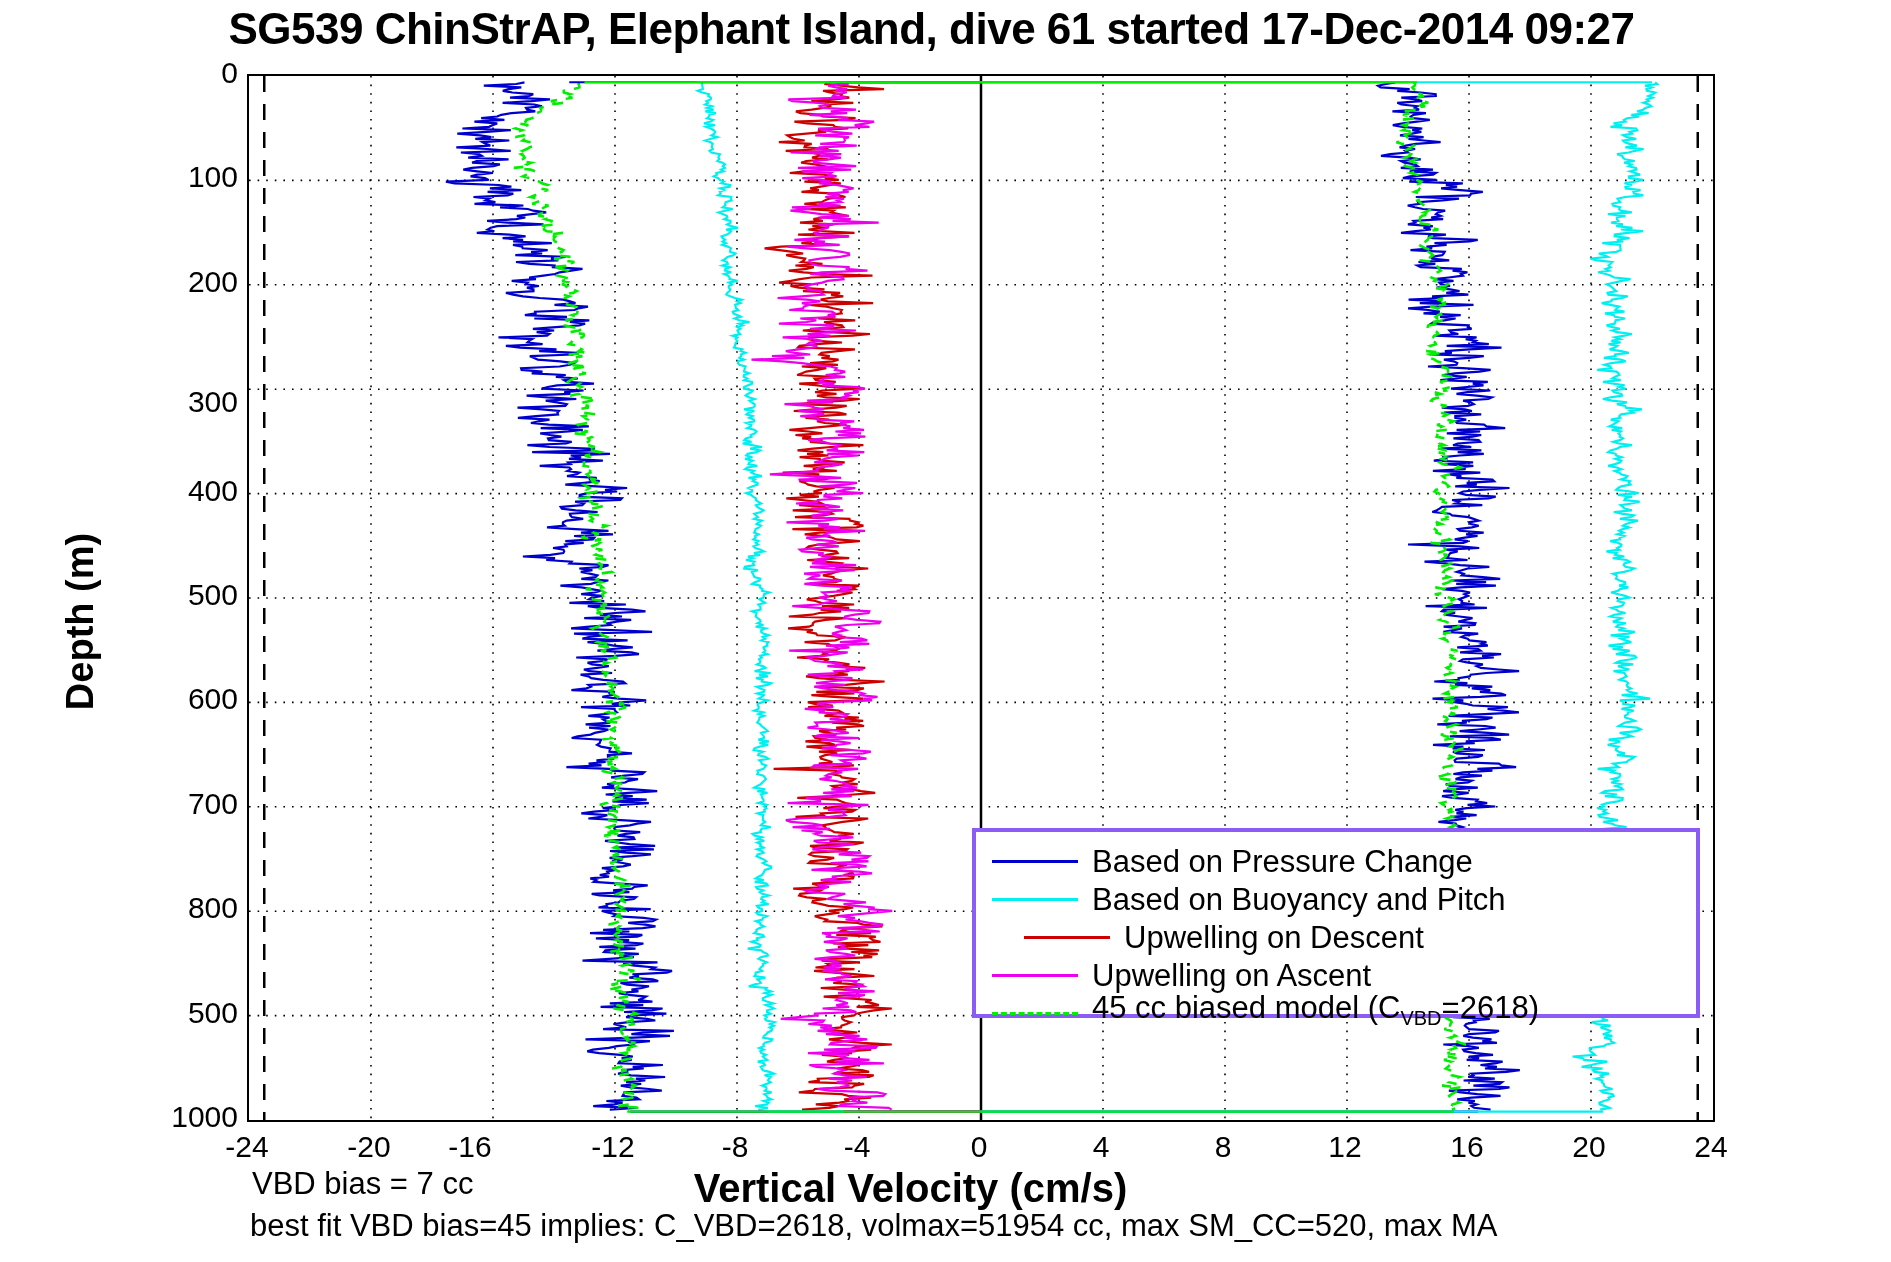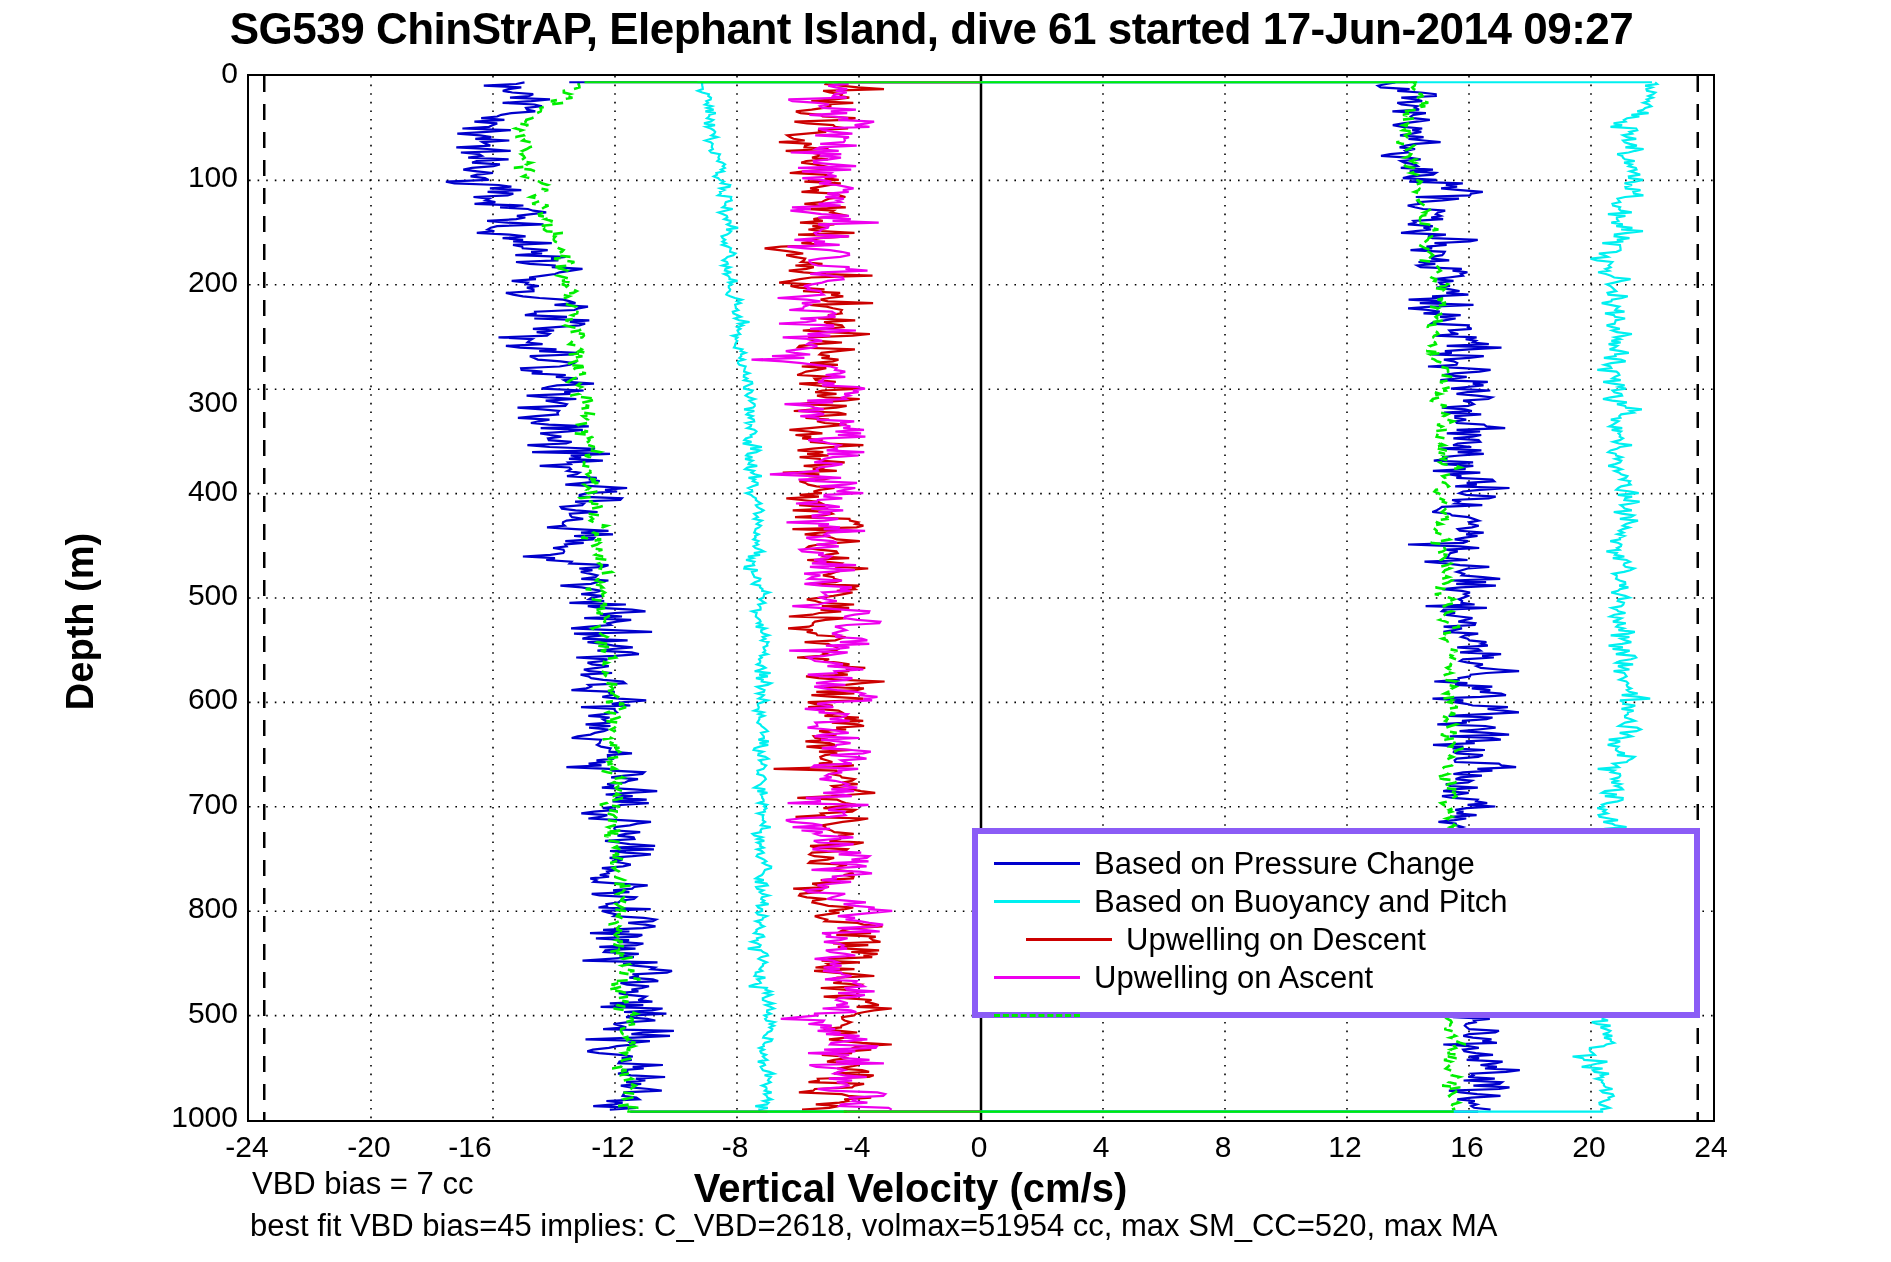--- a/index.html
+++ b/index.html
@@ -65,21 +65,21 @@
   #bestfit-note{
     position:absolute; left:250px; top:1208px;
     font-size:31px; white-space:nowrap;
   }
 
   
   #legend{
     position:absolute;
     left:972px; top:828px;
     width:728px; height:190px;
-    border:6px solid #8b5cf6;
+    border:4px solid #8b5cf6;
     background:#ffffff;
     box-sizing:border-box;
   }
   .legend-row{
     position:relative; height:38px; margin-top:0;
     display:flex; align-items:center;
   }
   .legend-swatch{
     width:86px; height:4px; margin-left:16px; margin-right:14px;
     flex:0 0 auto;
@@ -89,21 +89,21 @@
   }
   .legend-label{
     font-size:31px; line-height:31px; white-space:nowrap;
   }
   .sub{font-size:20px; vertical-align:sub;}
 </style>
 </head>
 <body>
 
 <div id="title">
-  <span id="title-inner">SG539 ChinStrAP, Elephant Island, dive 61 started 17-Jun-2014 09:27</span>
+  <span id="title-inner">SG539 ChinStrAP, Elephant Island, dive 61 started 17-Dec-2014 09:27</span>
 </div>
 
 <div id="ylabel-wrap">
   <div id="ylabel-text">Depth (m)</div>
 </div>
 
 <div id="ylabels">
     <div class="ytick" style="top: 58px;">0</div>
     <div class="ytick" style="top: 162.4px;">100</div>
     <div class="ytick" style="top: 266.8px;">200</div>
@@ -181,20 +181,21 @@
     <div class="legend-row" style="margin-top: 0px; margin-left: 32px;">
       <div class="legend-swatch" style="background: rgb(204, 0, 0); height: 3px;"></div>
       <div class="legend-label">Upwelling on Descent</div>
     </div>
     <div class="legend-row" style="margin-top: 0px;">
       <div class="legend-swatch" style="background: rgb(238, 0, 238); height: 3px;"></div>
       <div class="legend-label">Upwelling on Ascent</div>
     </div>
     <div class="legend-row" style="margin-top: 0px;">
       <div class="legend-swatch dashed" style="border-top-color: rgb(0, 238, 0);"></div>
+      <div class="legend-label">45 cc biased model (C<span class="sub">VBD</span>=2618)</div>
     </div>
   </div>
 
 <div id="xlabels">
     <div class="xtick" style="left: 247px;">-24</div>
     <div class="xtick" style="left: 369px;">-20</div>
     <div class="xtick" style="left: 470px;">-16</div>
     <div class="xtick" style="left: 613px;">-12</div>
     <div class="xtick" style="left: 735px;">-8</div>
     <div class="xtick" style="left: 857px;">-4</div>

